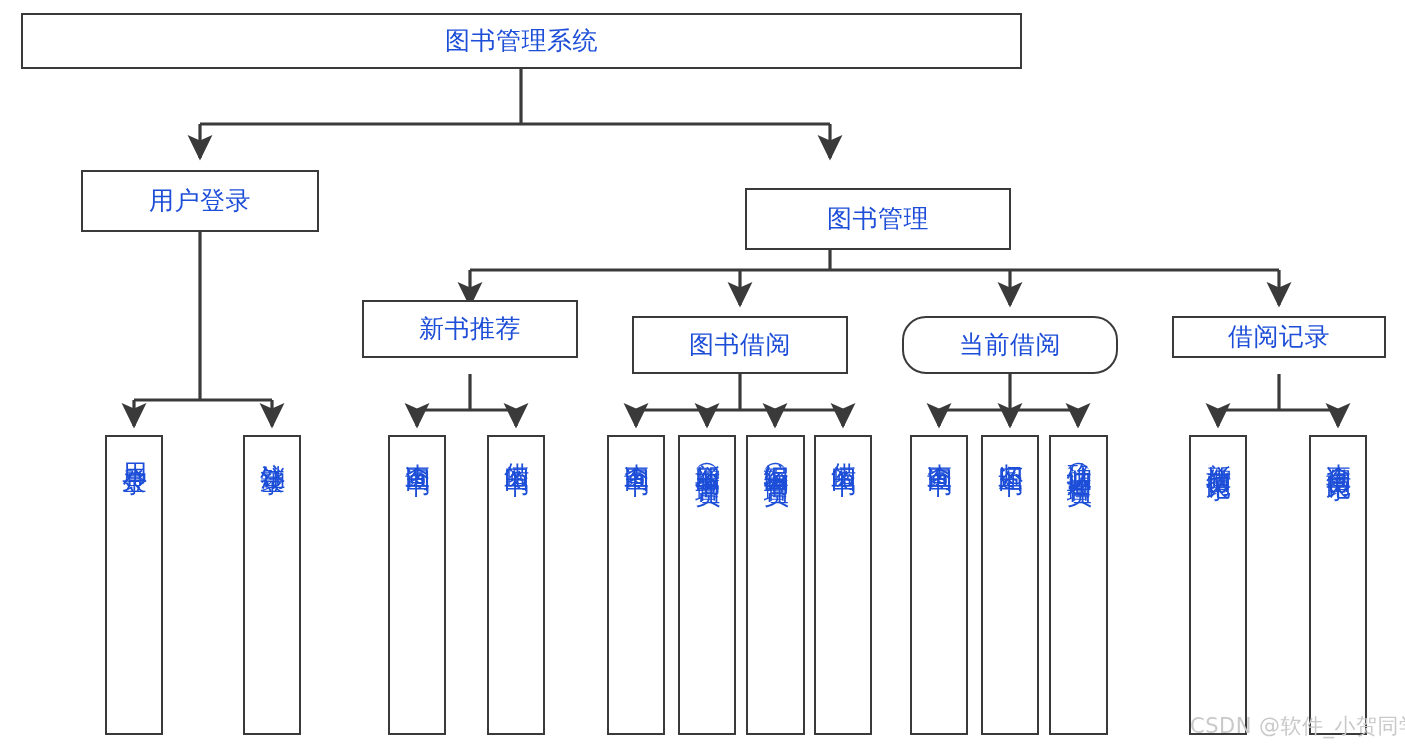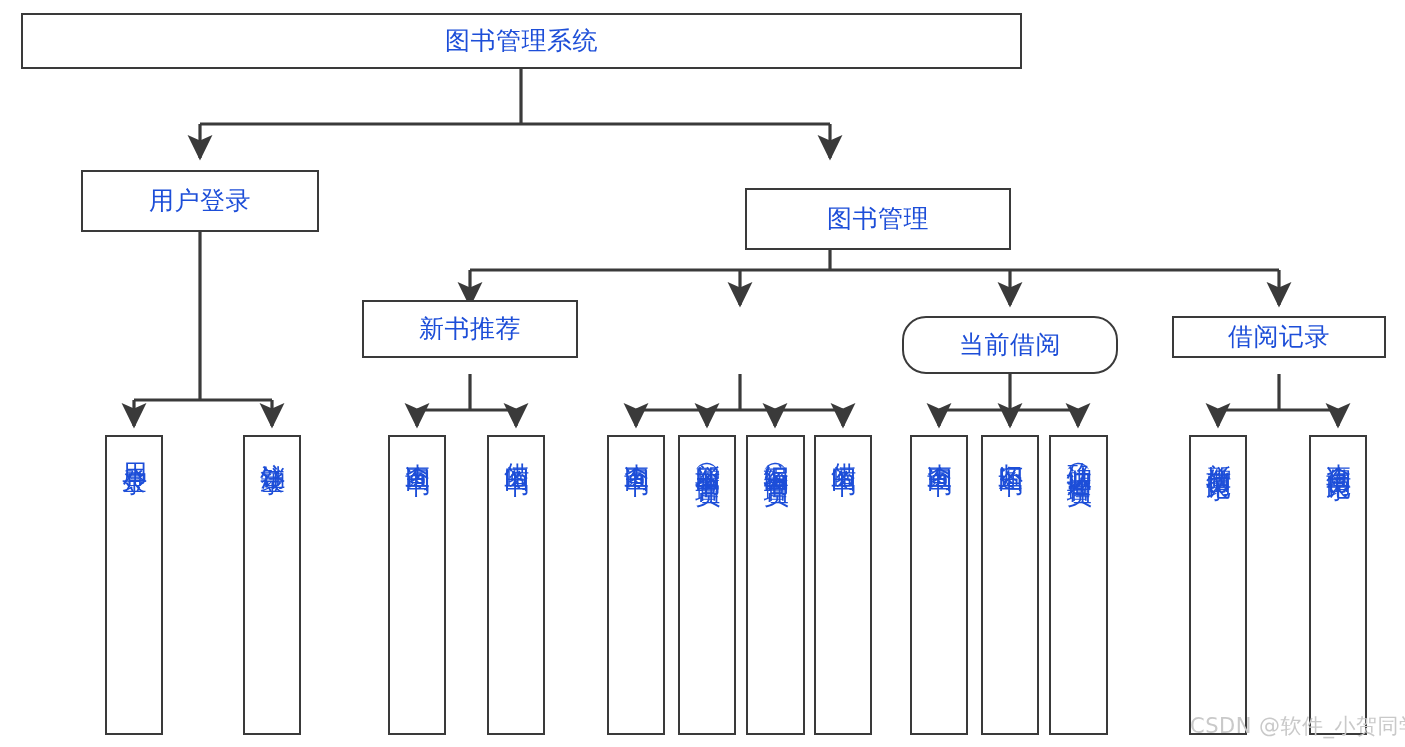--- a/index.html
+++ b/index.html
@@ -128,20 +128,23 @@
   <div class="node horiz" style="left:81px; top:170px; width:238px; height:62px;">
     <span class="label">用户登录</span>
   </div>
   <div class="node horiz" style="left:711px; top:188px; width:266px; height:62px;margin-left:34px;">
     <span class="label">图书管理</span>
   </div>
 
   <div class="node horiz" style="left:362px; top:300px; width:216px; height:58px;font-family:Liberation Serif, serif;">
     <span class="label">新书推荐</span>
   </div>
+  <div class="node horiz" style="left:632px; top:316px; width:216px; height:58px;">
+    <span class="label">图书借阅</span>
+  </div>
   <div class="node horiz" style="left:902px; top:316px; width:216px; height:58px;border-radius:24px;">
     <span class="label">当前借阅</span>
   </div>
   <div class="node horiz" style="left:1172px; top:316px; width:214px; height:42px;">
     <span class="label">借阅记录</span>
   </div>
 
   <div class="node vert" style="left:105px; top:435px; width:58px; height:300px;">
     <span class="label">用户登录</span>
   </div>

